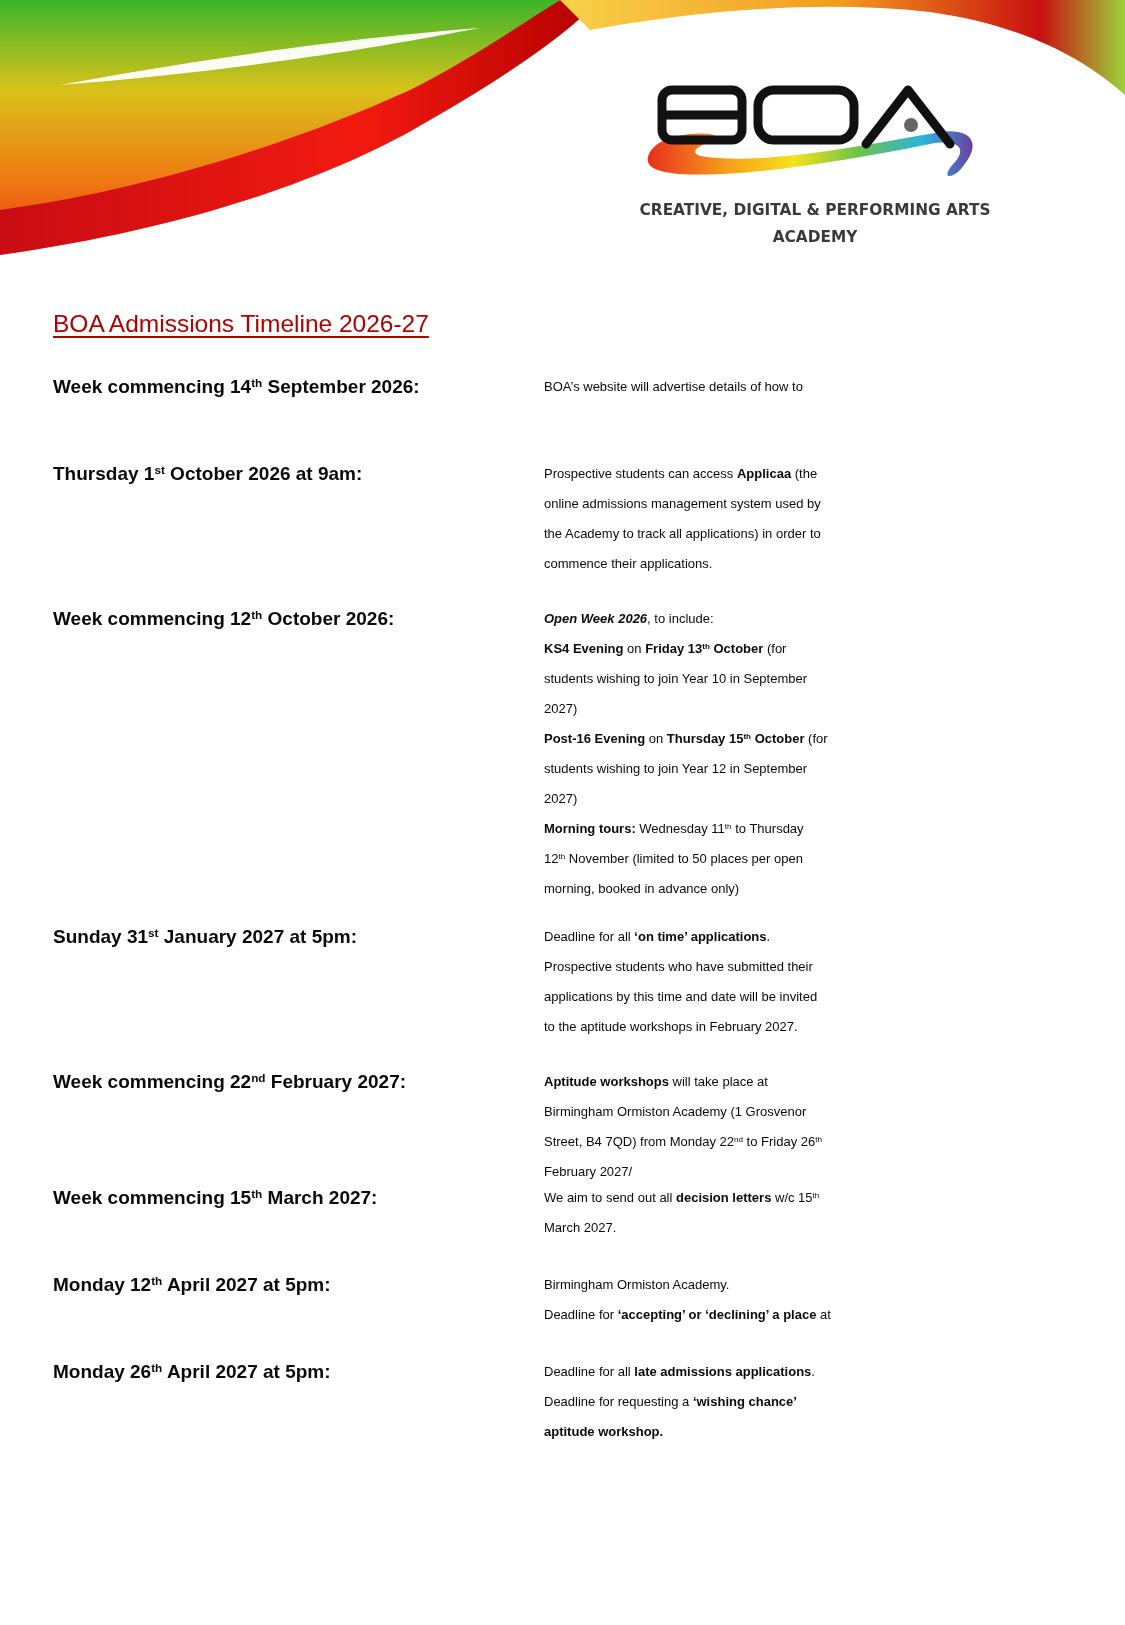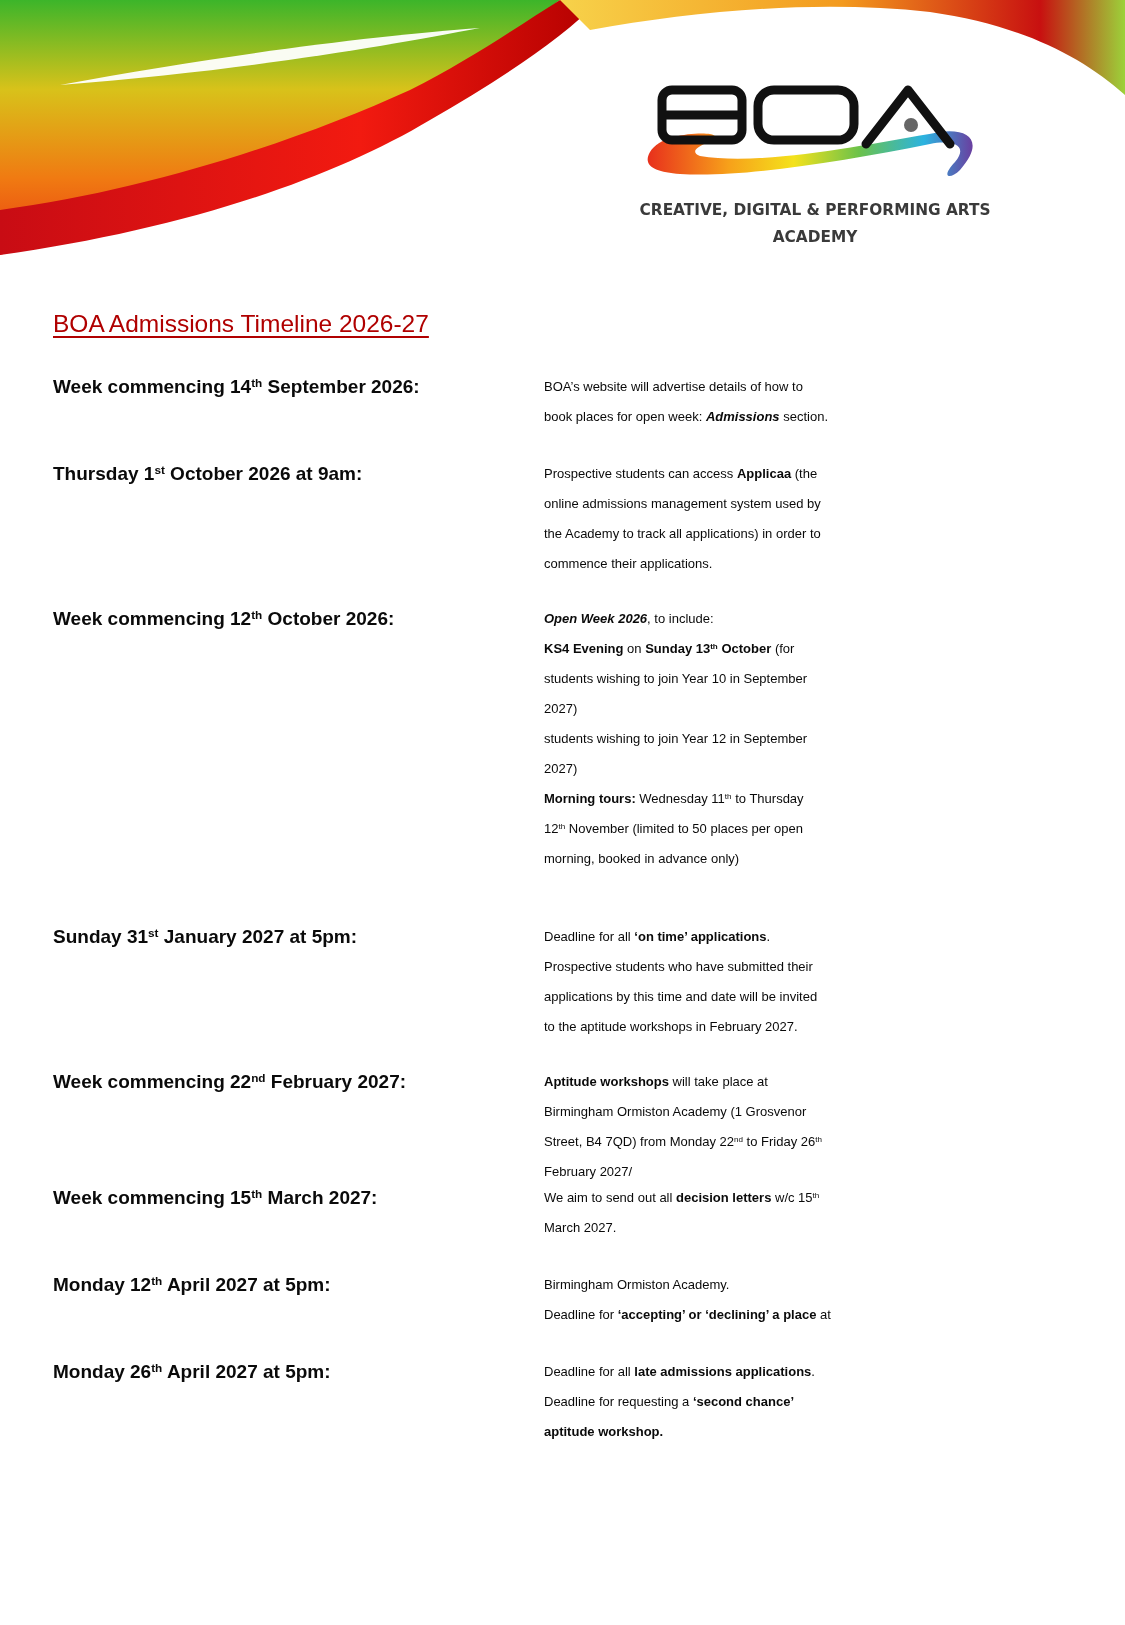--- a/index.html
+++ b/index.html
@@ -94,39 +94,39 @@
   <div>ACADEMY</div>
 </div>
 
 <div class="doc-title">BOA Admissions Timeline 2026-27</div>
 
 <div id="timeline">
   <div class="row" style="top:372px">
     <div class="when">Week commencing 14<sup>th</sup> September 2026:</div>
     <div class="what">
         <div class="line">BOA’s website will advertise details of how to</div>
-        <div class="line">book places for open week: <b><i>Admissions</i></b> section.</div>
       </div>
   </div>
   <div class="row" style="top:459px">
     <div class="when">Thursday 1<sup>st</sup> October 2026 at 9am:</div>
     <div class="what">
         <div class="line">Prospective students can access <b>Applicaa</b> (the</div>
         <div class="line">online admissions management system used by</div>
         <div class="line">the Academy to track all applications) in order to</div>
         <div class="line">commence their applications.</div>
       </div>
   </div>
   <div class="row" style="top:604px">
     <div class="when">Week commencing 12<sup>th</sup> October 2026:</div>
     <div class="what">
         <div class="line"><b><i>Open Week 2026</i></b>, to include:</div>
-        <div class="line"><b>KS4 Evening</b> on <b>Sunday 13</b><b><sup>th</sup></b><b> October</b> (for</div>
+        <div class="line"><b>KS4 Evening</b> on <b>Friday 13</b><b><sup>th</sup></b><b> October</b> (for</div>
         <div class="line">students wishing to join Year 10 in September</div>
         <div class="line">2027)</div>
+        <div class="line"><b>Post-16 Evening</b> on <b>Thursday 15</b><b><sup>th</sup></b><b> October</b> (for</div>
         <div class="line">students wishing to join Year 12 in September</div>
         <div class="line">2027)</div>
         <div class="line"><b>Morning tours:</b> Wednesday 11<sup>th</sup> to Thursday</div>
         <div class="line">12<sup>th</sup> November (limited to 50 places per open</div>
         <div class="line">morning, booked in advance only)</div>
       </div>
   </div>
   <div class="row" style="top:922px">
     <div class="when">Sunday 31<sup>st</sup> January 2027 at 5pm:</div>
     <div class="what">
@@ -156,17 +156,17 @@
     <div class="when">Monday 12<sup>th</sup> April 2027 at 5pm:</div>
     <div class="what">
         <div class="line">Birmingham Ormiston Academy.</div>
         <div class="line">Deadline for <b>‘accepting’ or ‘declining’ a place</b> at</div>
       </div>
   </div>
   <div class="row" style="top:1357px">
     <div class="when">Monday 26<sup>th</sup> April 2027 at 5pm:</div>
     <div class="what">
         <div class="line">Deadline for all <b>late admissions applications</b>.</div>
-        <div class="line">Deadline for requesting a <b>‘second chance’</b></div>
+        <div class="line">Deadline for requesting a <b>‘wishing chance’</b></div>
         <div class="line"><b>aptitude workshop.</b></div>
       </div>
   </div>
 </div>
 
 </body></html>

